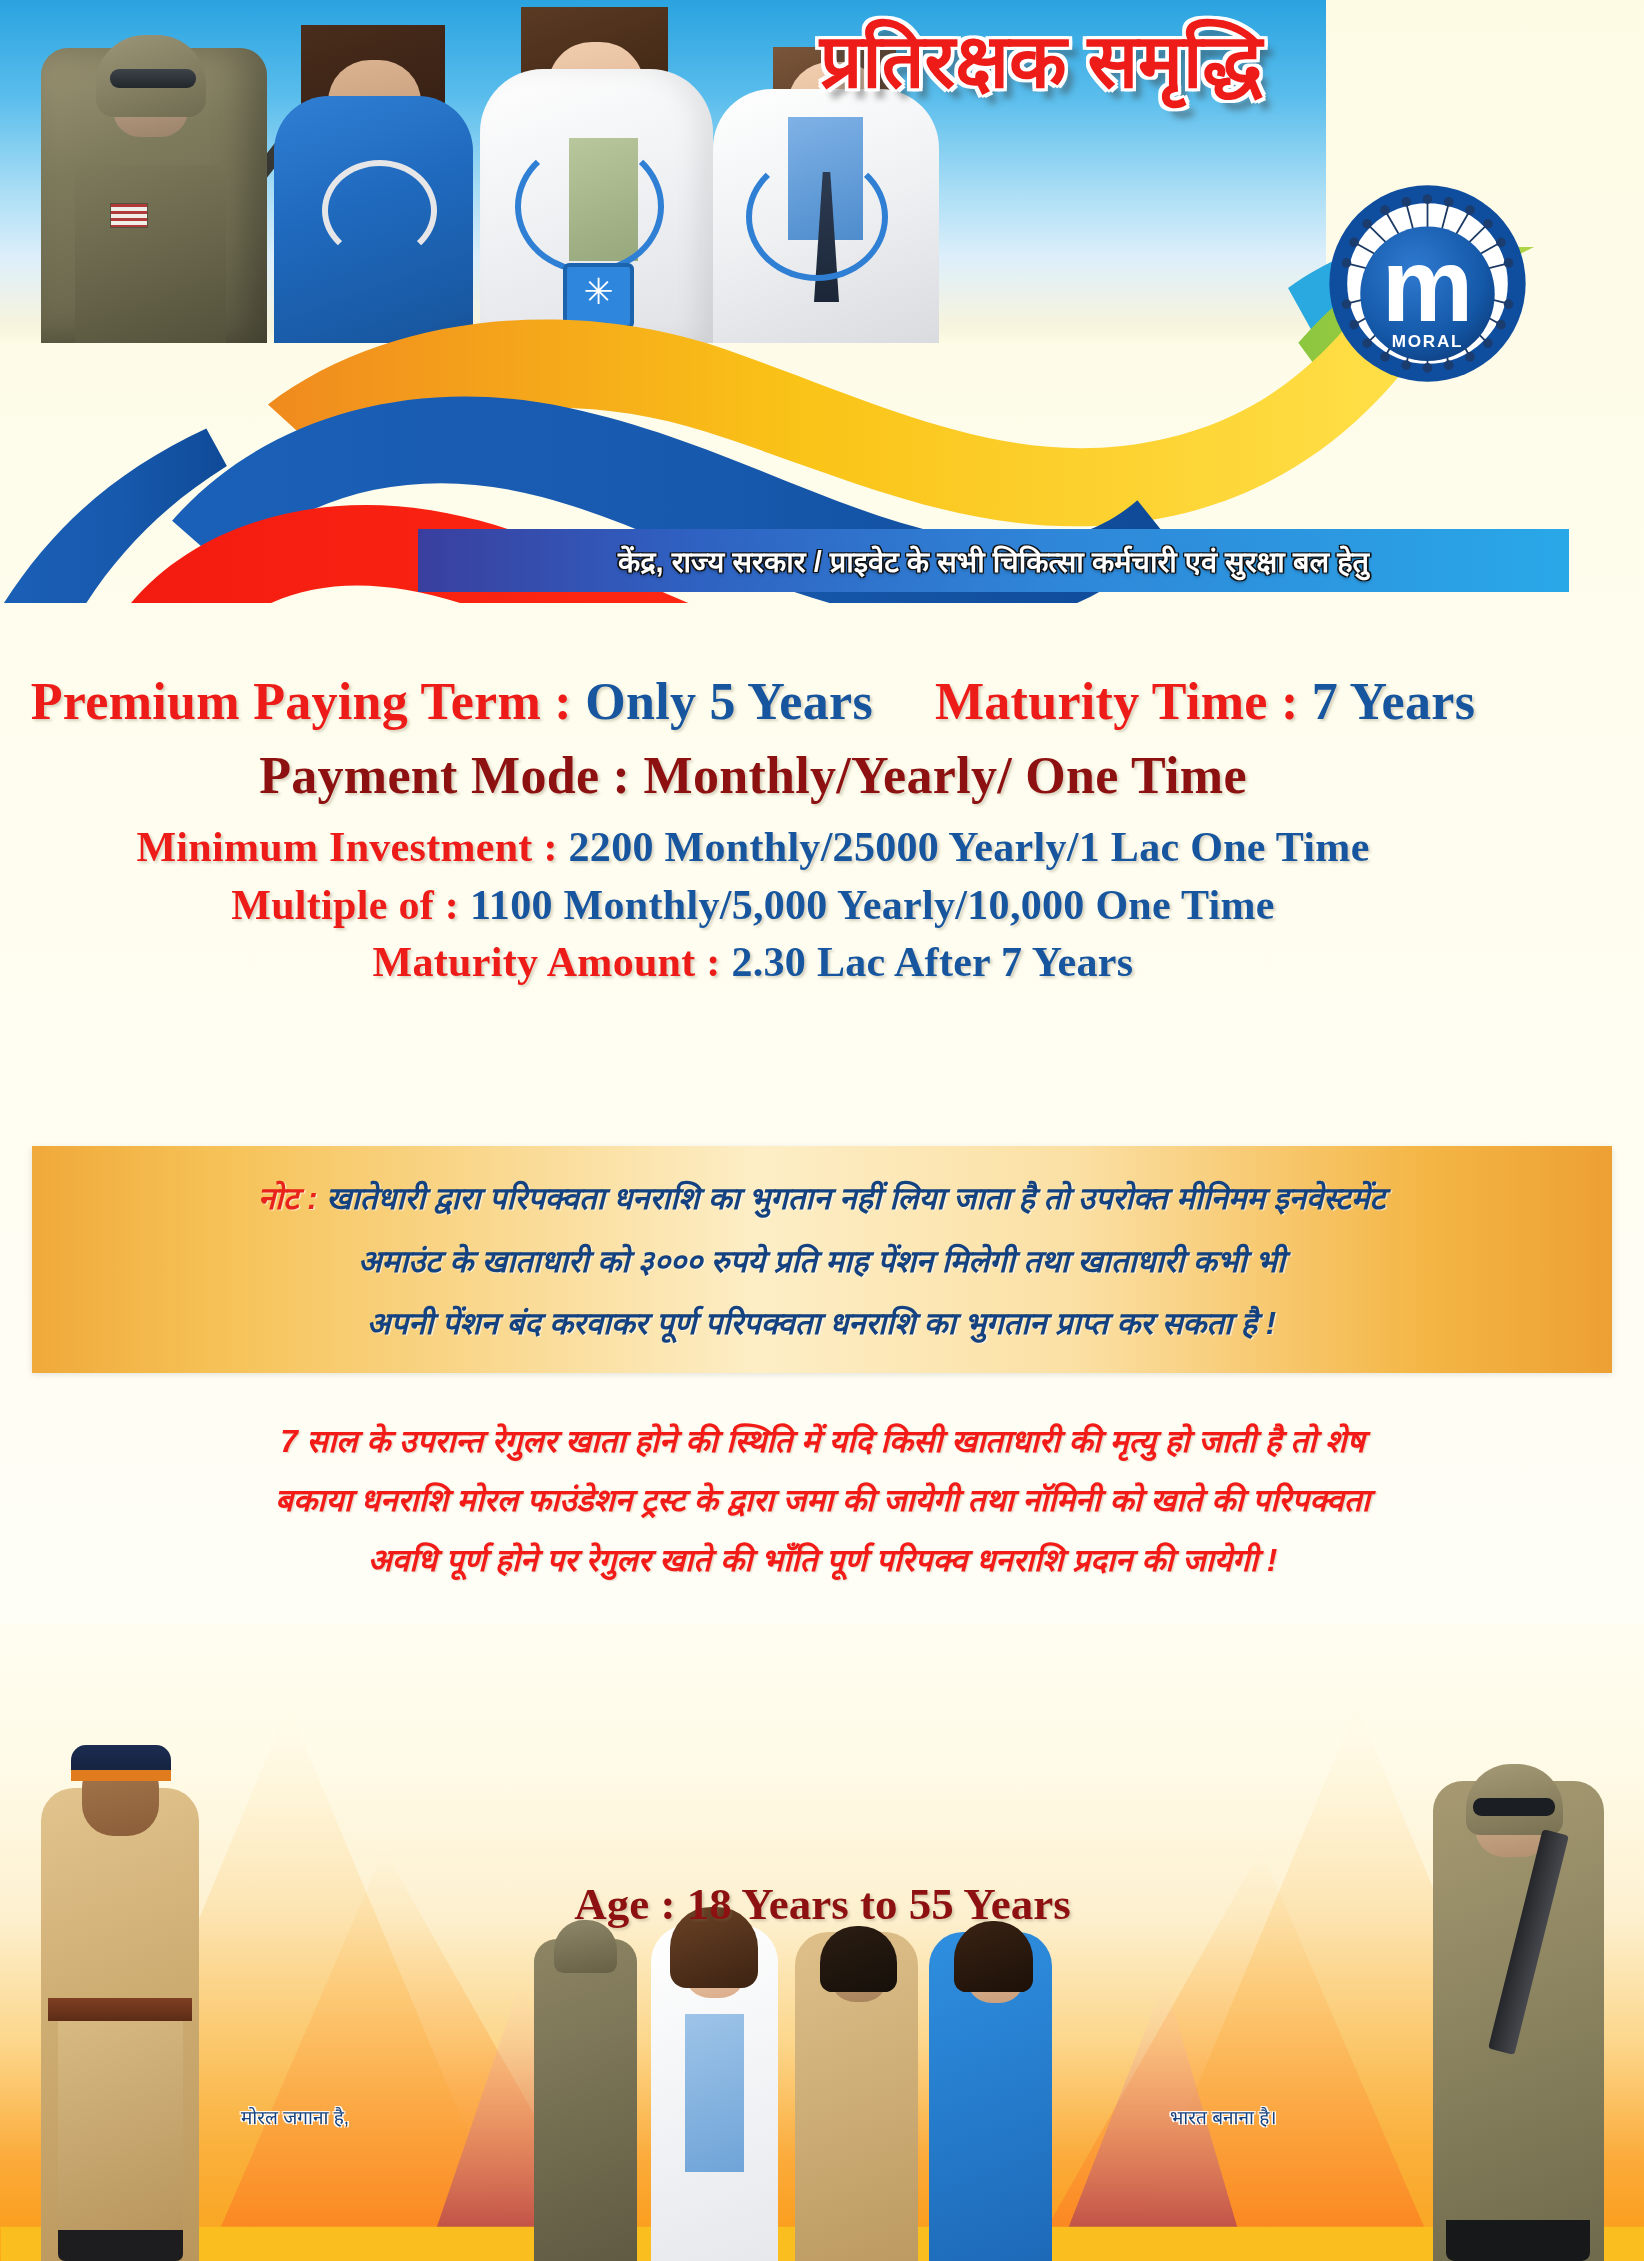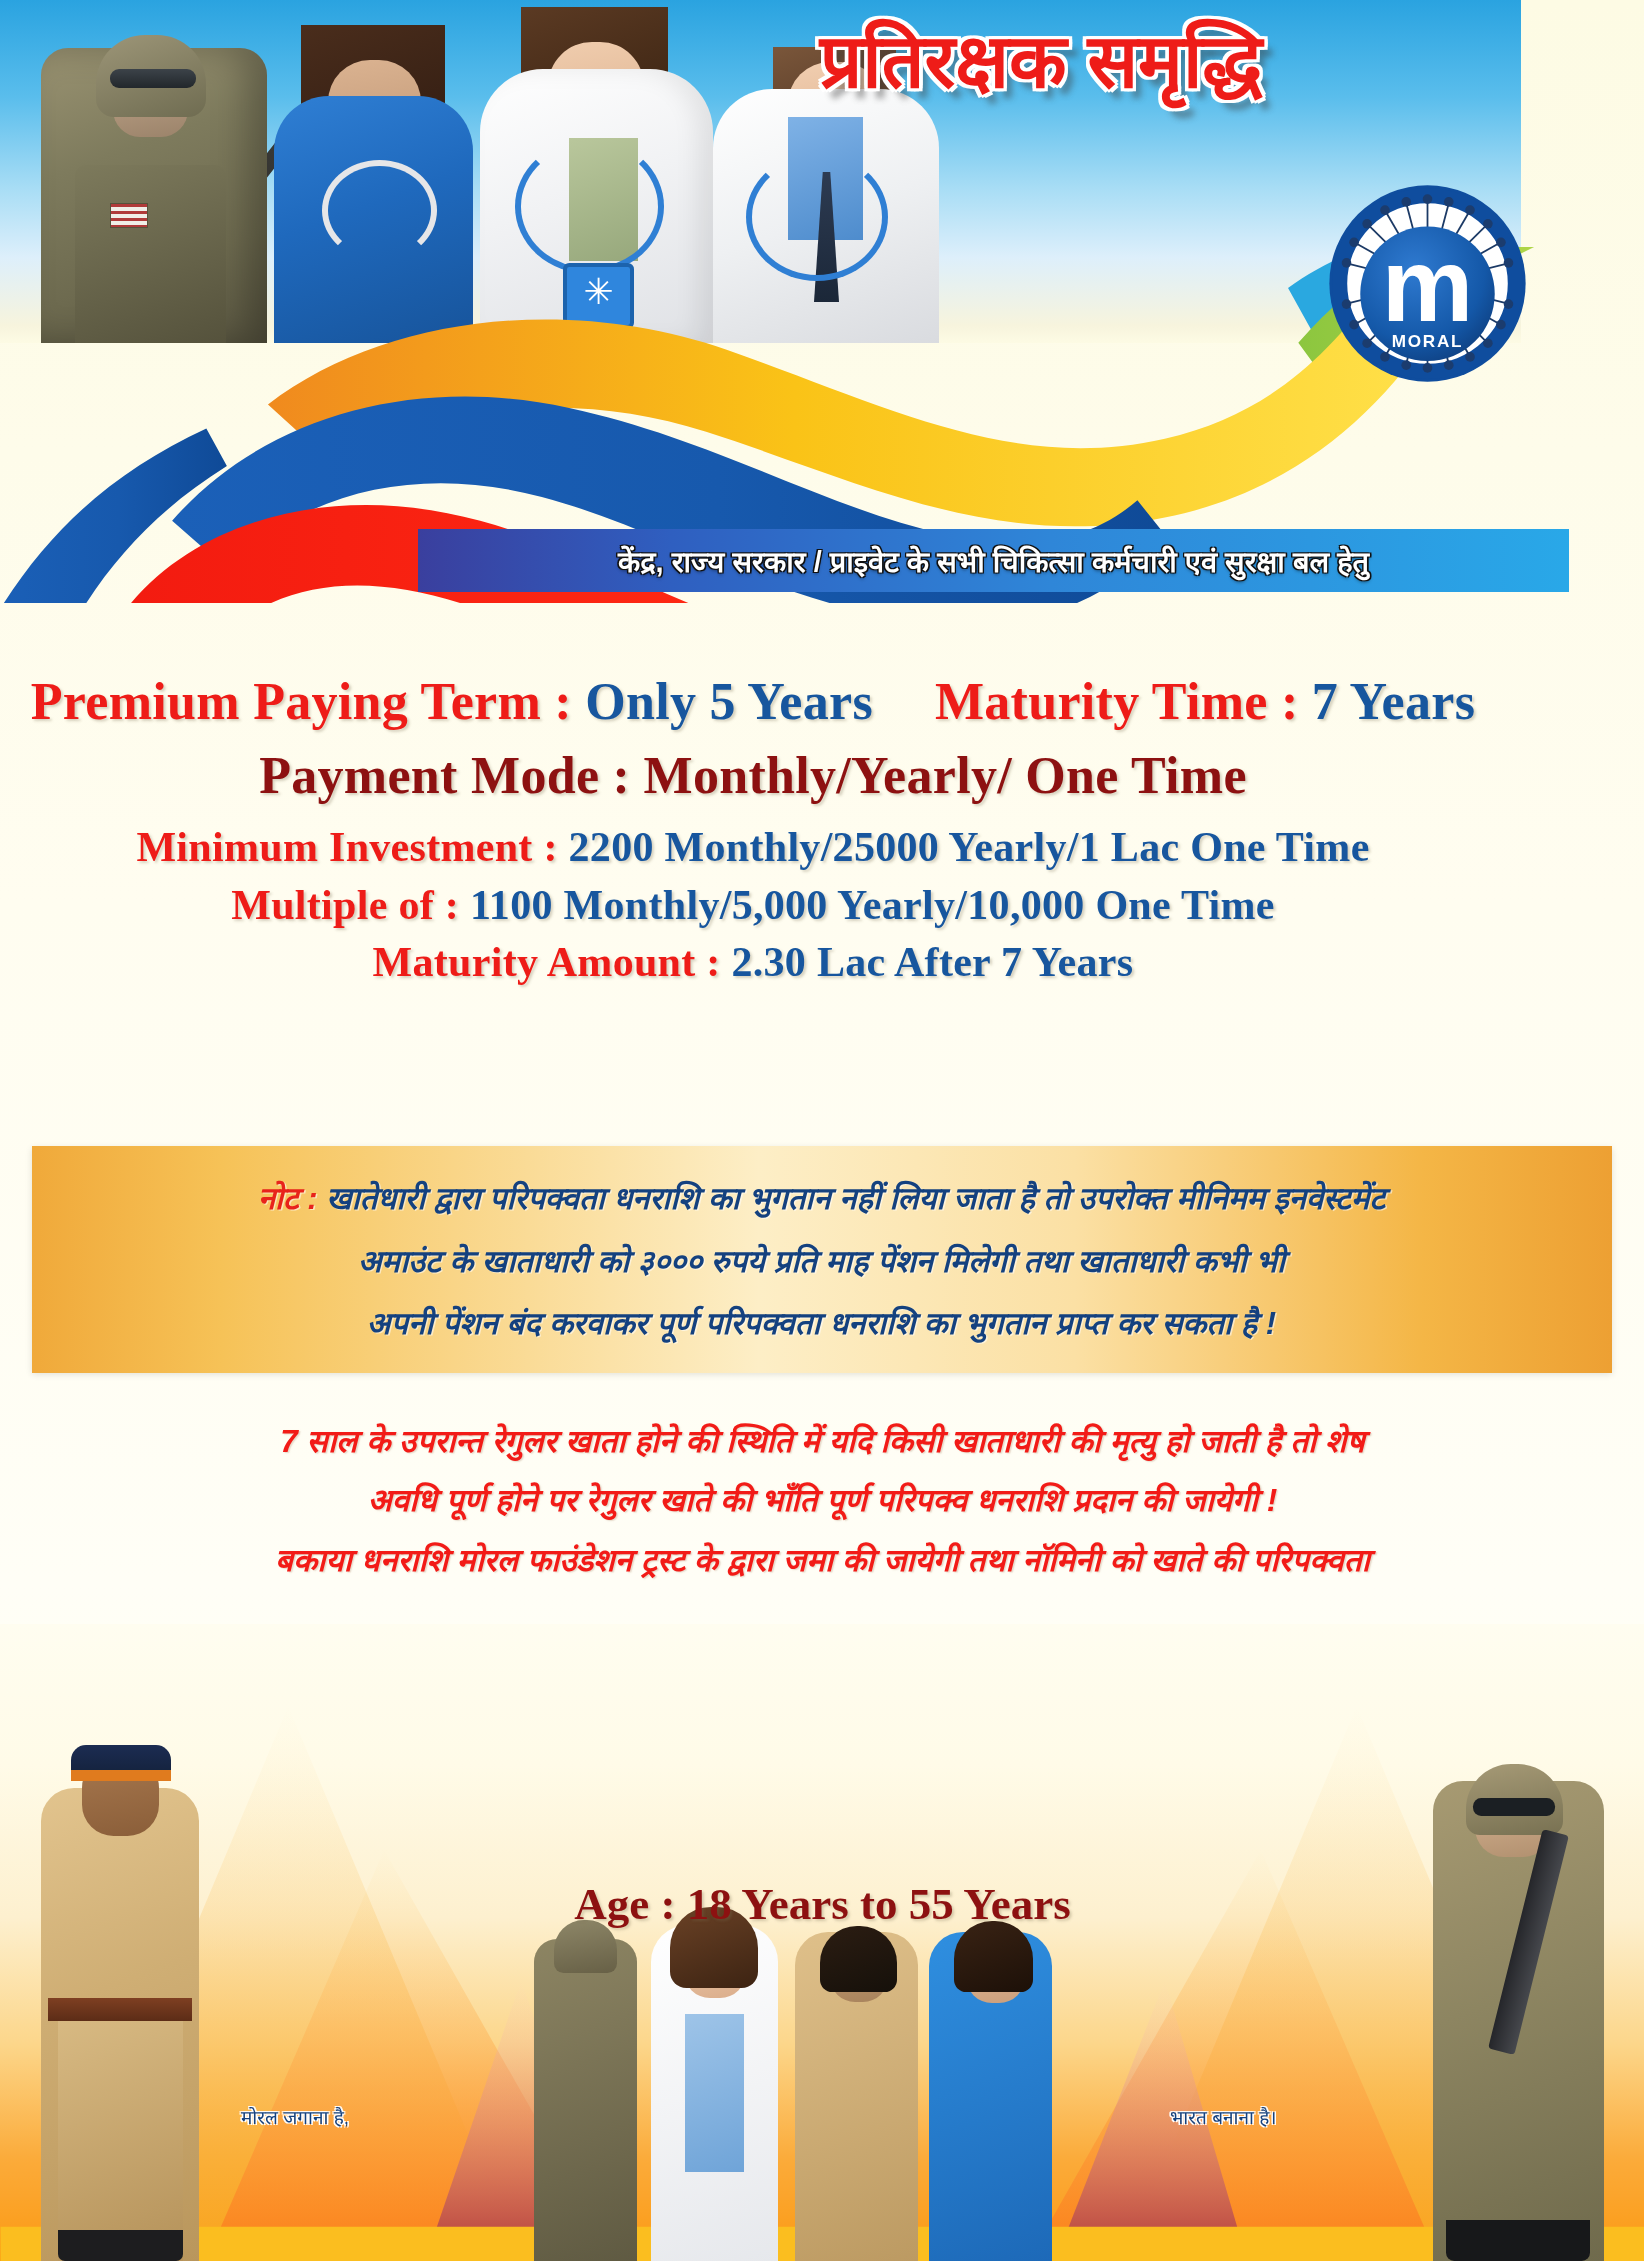--- a/index.html
+++ b/index.html
@@ -6,21 +6,21 @@
   body{
     width:1645px;height:2261px;
     background:#fdfbe6;
     font-family:"Liberation Sans", sans-serif;
     overflow:hidden;
   }
   .poster{position:relative;width:1645px;height:2261px;overflow:hidden;
     background:linear-gradient(180deg,#fdfbe4 0%,#fffdf0 40%,#fffef6 70%,#fffdf0 100%);}
 
   
-  .header{position:absolute;left:0;top:0;width:1521px;height:343px;
+  .header{position:absolute;left:0;top:0;width:1326px;height:343px;
     background:linear-gradient(180deg,#2aa3e0 0%,#59bdec 28%,#a8ddf5 55%,#ddeffb 75%,#f7f4dd 95%,#fdfbe4 100%);
     overflow:hidden;}
 
   
   .person{position:absolute;bottom:0;}
 
   
   .sold-body{left:41px;bottom:0;width:226px;height:295px;
     background:linear-gradient(160deg,#9a9372 0%,#7e7b5d 35%,#6d6a4f 70%,#585540 100%);
     border-radius:27px 27px 0 0;box-shadow:inset -20.6px 0 34px rgba(0,0,0,.25);}
@@ -384,22 +384,22 @@
   <div class="notebox">
     <div class="noteline">
       <span class="red">नोट : </span><span>खातेधारी द्वारा परिपक्वता धनराशि का भुगतान नहीं लिया जाता है तो उपरोक्त मीनिमम इनवेस्टमेंट</span>
     </div>
     <div class="noteline">अमाउंट के खाताधारी को ३००० रुपये प्रति माह पेंशन मिलेगी तथा खाताधारी कभी भी</div>
     <div class="noteline">अपनी पेंशन बंद करवाकर पूर्ण परिपक्वता धनराशि का भुगतान प्राप्त कर सकता है !</div>
   </div>
 
   <div class="redpara">
     <span class="redline">7 साल के उपरान्त रेगुलर खाता होने की स्थिति में यदि किसी खाताधारी की मृत्यु हो जाती है तो शेष</span>
+    <span class="redline">बकाया धनराशि मोरल फाउंडेशन ट्रस्ट के द्वारा जमा की जायेगी तथा नॉमिनी को खाते की परिपक्वता</span>
     <span class="redline">अवधि पूर्ण होने पर रेगुलर खाते की भाँति पूर्ण परिपक्व धनराशि प्रदान की जायेगी !</span>
-    <span class="redline">बकाया धनराशि मोरल फाउंडेशन ट्रस्ट के द्वारा जमा की जायेगी तथा नॉमिनी को खाते की परिपक्वता</span>
   </div>
 
   <div class="bottom">
     <svg class="rays" viewBox="0 0 2400 930" xmlns="http://www.w3.org/2000/svg">
       <defs>
         <linearGradient id="ry1" x1="0" y1="0" x2="0" y2="1">
           <stop offset="0%" stop-color="#fde9b8" stop-opacity="0"></stop>
             <stop offset="100%" stop-color="#f9a31b"></stop>
         </linearGradient>
         <linearGradient id="ry2" x1="0" y1="0" x2="0" y2="1">

